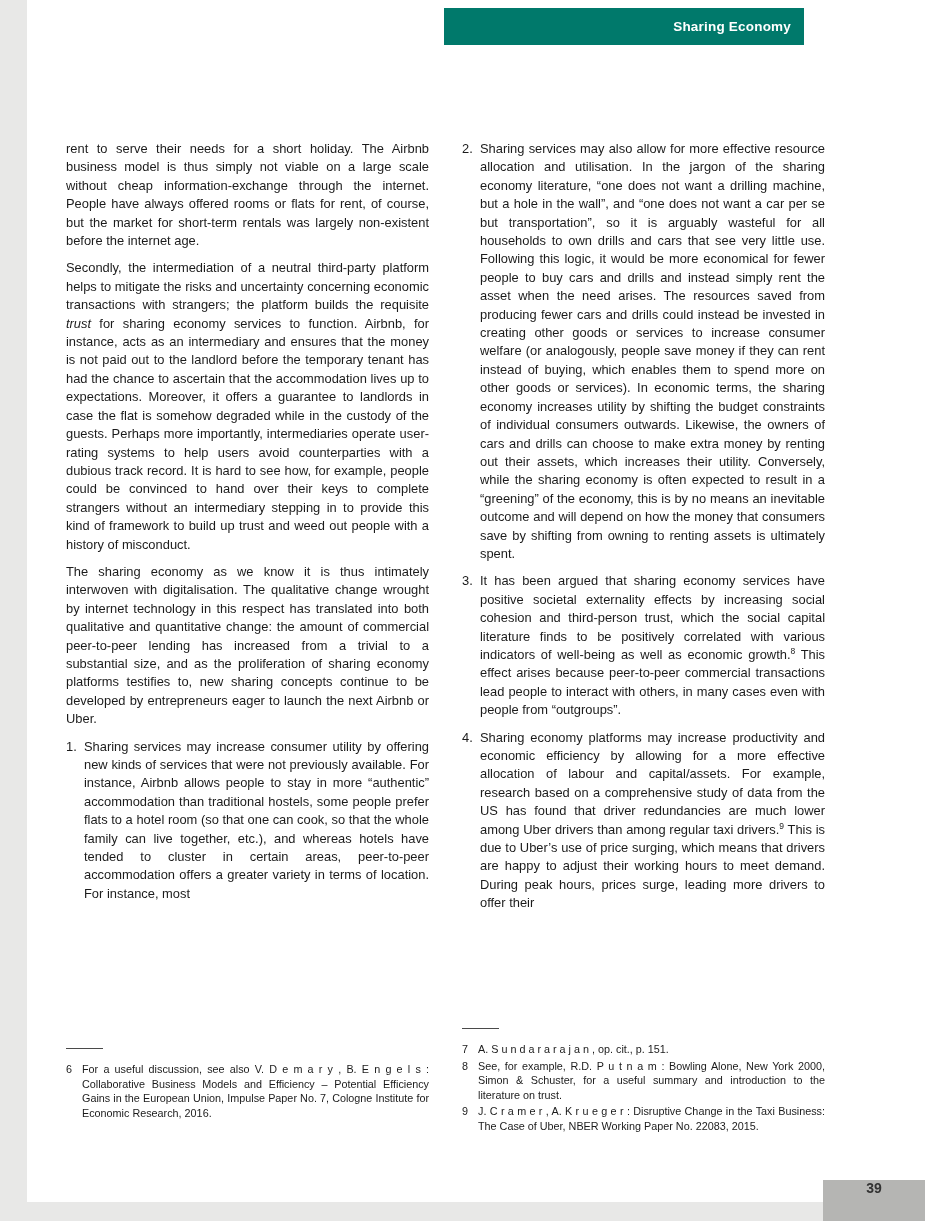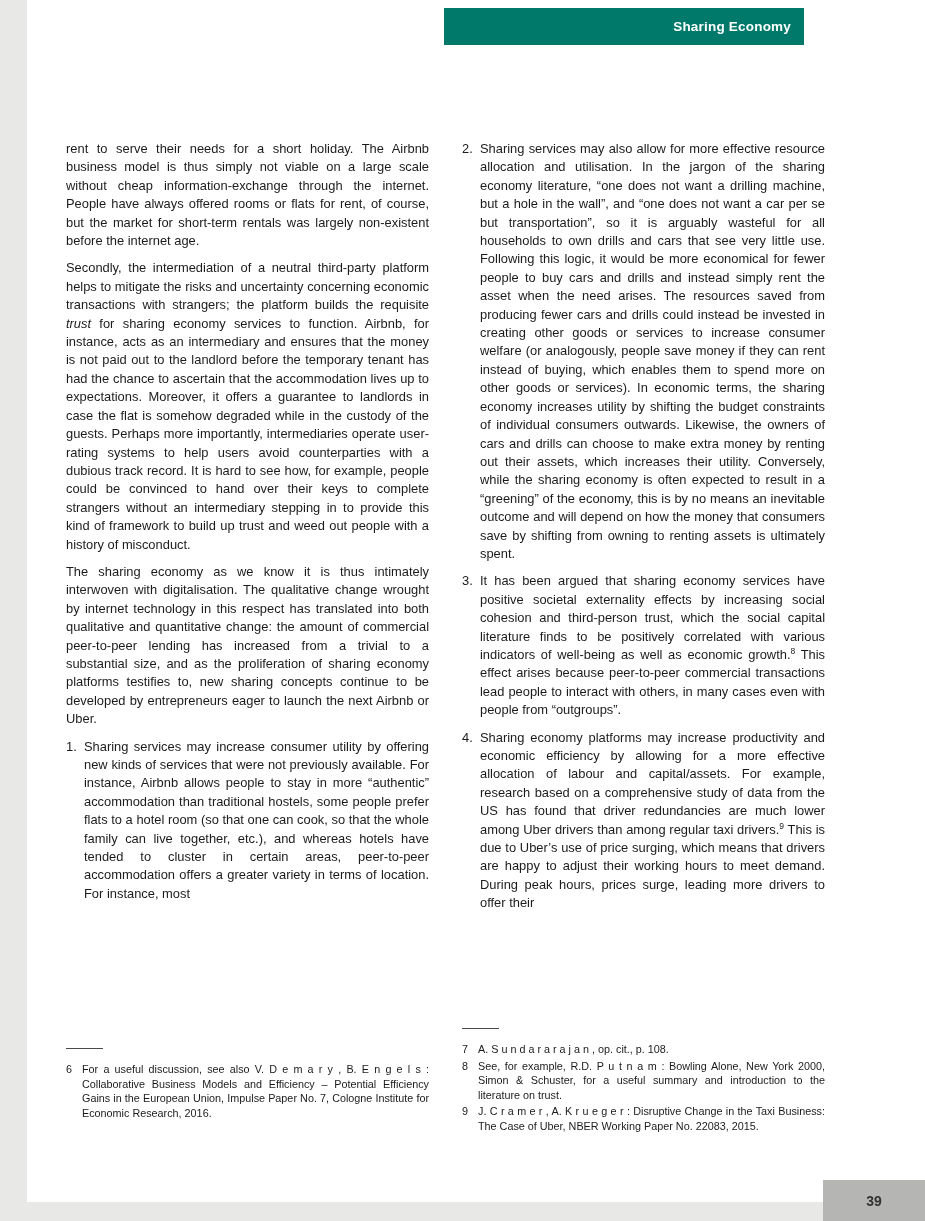--- a/index.html
+++ b/index.html
@@ -45,21 +45,21 @@
   .fn .fn-num  { flex:0 0 16px; }
   .fn .fn-text { flex:1; }
 
   .footer-text {
     position:absolute; left:66px; top:1240px;
     font-size:13px; color:#1b1b1b;
   }
   .page-number-box {
     position:absolute; right:0; bottom:0; width:102px; height:41px;
     background:var(--page_number_bg,#b5b5b3);
-    display:flex; align-items:center; justify-content:center;
+    display:flex; align-items:flex-start; justify-content:center;
     font-weight:bold; font-size:14px; color:#333333;
   }
 </style>
 </head>
 <body>
 
 <div class="page">
 
   <div class="edge-left"></div>
   <div class="edge-bottom"></div>
@@ -98,21 +98,21 @@
     <div class="fn">
       <span class="fn-num">6</span>
       <span class="fn-text">For a useful discussion, see also V. D e m a r y , B. E n g e l s : Collaborative Business Models and Efficiency – Potential Efficiency Gains in the European Union, Impulse Paper No. 7, Cologne Institute for Economic Research, 2016.</span>
     </div>
   </div>
 
   <div class="footnotes fn-right">
     <div class="fn-rule"></div>
     <div class="fn">
       <span class="fn-num">7</span>
-      <span class="fn-text">A. S u n d a r a r a j a n , op. cit., p. 108.</span>
+      <span class="fn-text">A. S u n d a r a r a j a n , op. cit., p. 151.</span>
     </div>
     <div class="fn">
       <span class="fn-num">8</span>
       <span class="fn-text">See, for example, R.D. P u t n a m : Bowling Alone, New York 2000, Simon &amp; Schuster, for a useful summary and introduction to the literature on trust.</span>
     </div>
     <div class="fn">
       <span class="fn-num">9</span>
       <span class="fn-text">J. C r a m e r , A. K r u e g e r : Disruptive Change in the Taxi Business: The Case of Uber, NBER Working Paper No. 22083, 2015.</span>
     </div>
   </div>

